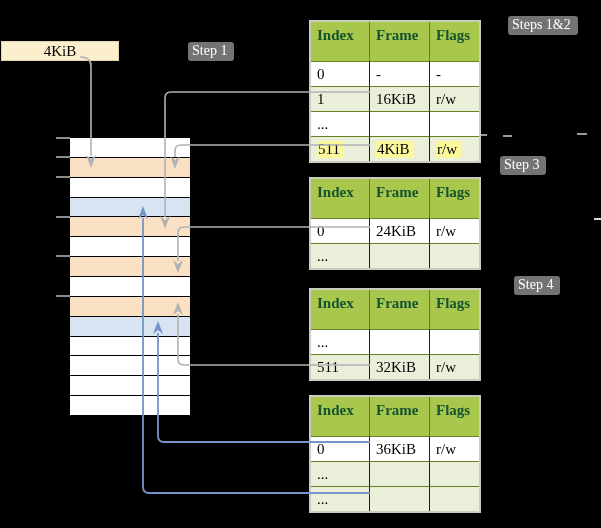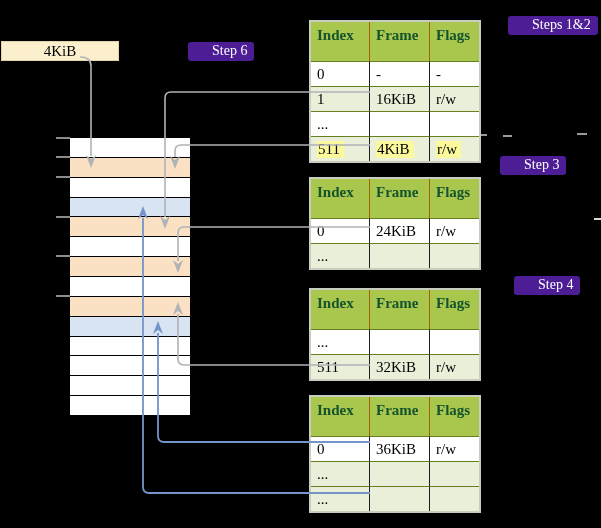--- a/index.html
+++ b/index.html
@@ -8,22 +8,22 @@
     font-family:"Liberation Serif","DejaVu Serif",serif; overflow:hidden;
   }
   
   .legend {
     position:absolute; left:1px; top:41px; width:116px; height:18px;
     background:#fcefcd; border:1px solid #e3d4a8;
     color:#000; font-size:15px; text-align:center; line-height:18px;
   }
   
   .steplabel {
-    position:absolute; background:#4c1d95; color:#fff;
-    font-size:14px; line-height:16px; padding:1px 7px 2px 24px; border-radius:3px;
+    position:absolute; background:#737373; color:#fff;
+    font-size:14px; line-height:16px; padding:1px 7px 2px 4px; border-radius:3px;
     white-space:nowrap;
   }
   #lbl-step0  { left:188px; top:42px; }
   #lbl-steps12{ left:508px; top:16px; }
   #lbl-step3  { left:500px; top:156px; }
   #lbl-step4  { left:514px; top:276px; }
   
   .memcol {
     position:absolute; left:70px; top:138px; width:120px; height:277px;
     display:flex; flex-direction:column;
@@ -61,21 +61,21 @@
 </style>
 </head>
 <body>
 
 <div class="stage">
 
   <div class="legend">
     <span>4KiB</span>
   </div>
 
-  <div class="steplabel" id="lbl-step0">Step 6</div>
+  <div class="steplabel" id="lbl-step0">Step 1</div>
   <div class="steplabel" id="lbl-steps12">Steps 1&amp;2</div>
   <div class="steplabel" id="lbl-step3">Step 3</div>
   <div class="steplabel" id="lbl-step4">Step 4</div>
 
   <div class="memcol" id="memcol">
       <div class="mem-row" style="background: rgb(255, 255, 255);"></div>
       <div class="mem-row" style="background: rgb(251, 225, 195);"></div>
       <div class="mem-row" style="background: rgb(255, 255, 255);"></div>
       <div class="mem-row" style="background: rgb(217, 228, 242);"></div>
       <div class="mem-row" style="background: rgb(251, 225, 195);"></div>

